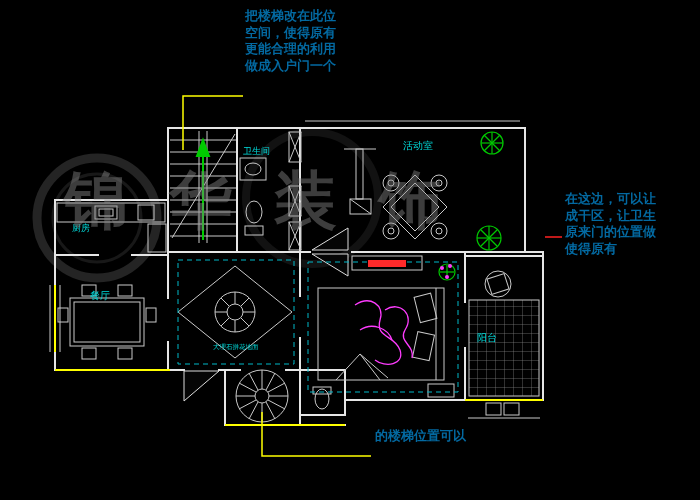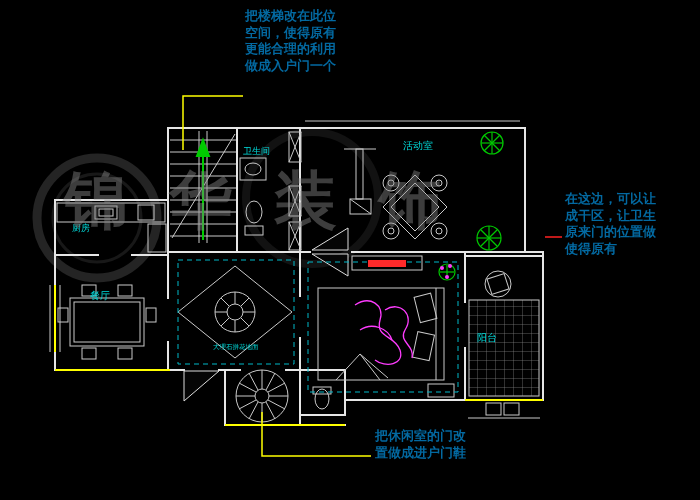--- a/index.html
+++ b/index.html
@@ -264,17 +264,16 @@
   </div>
 
   <div class="anno anno-right">
     <div>在这边，可以让</div>
     <div>成干区，让卫生</div>
     <div>原来门的位置做</div>
     <div>使得原有</div>
   </div>
 
   <div class="anno anno-bottom">
-    <div>把休闲室的门改</div>
-    <div>置做成进户门鞋</div>
+    <div>的楼梯位置可以</div>
   </div>
 
 </div>
 
 </body></html>

